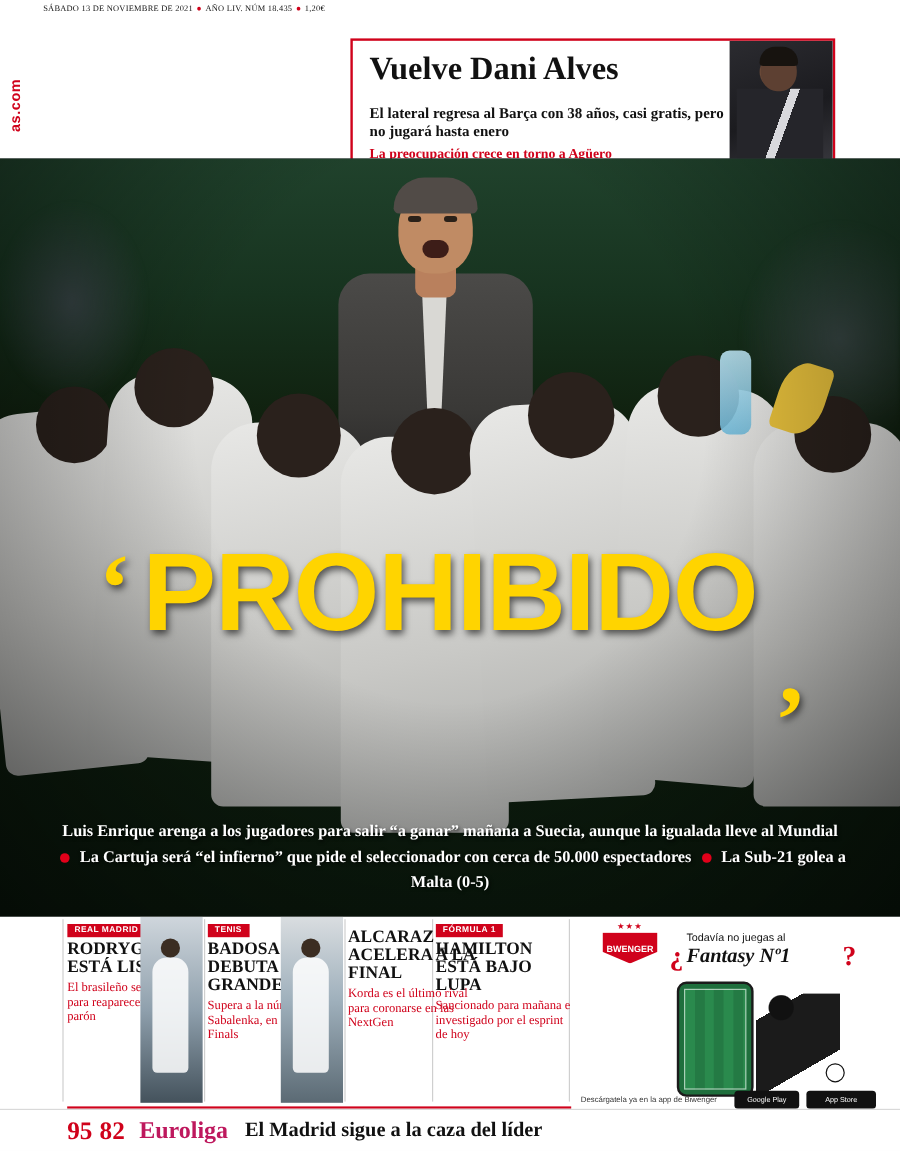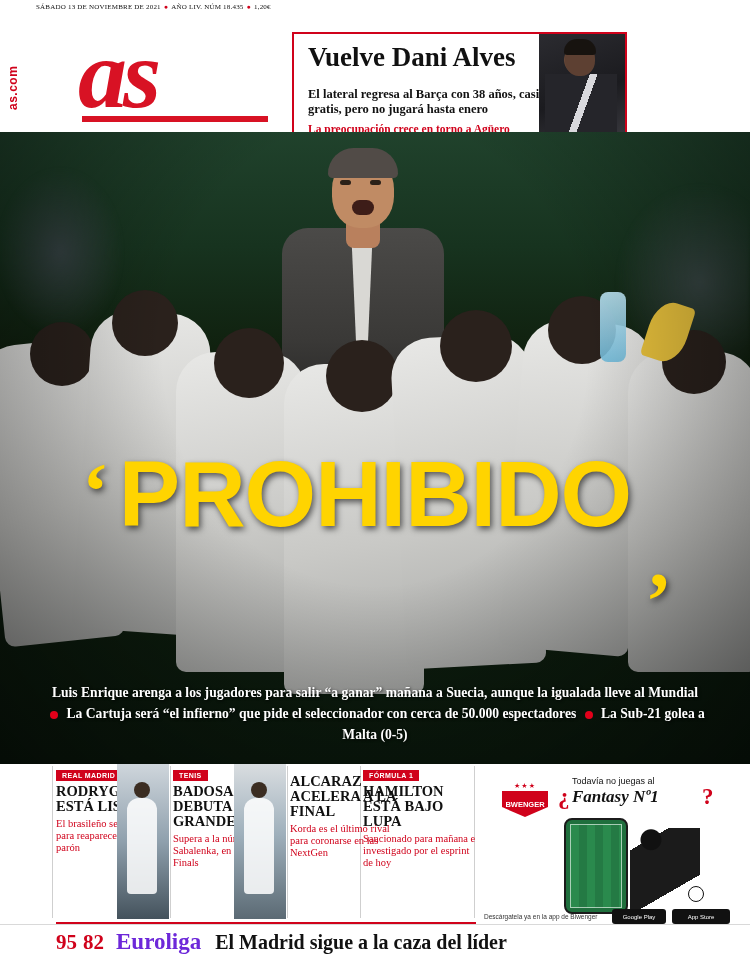--- a/index.html
+++ b/index.html
@@ -69,21 +69,21 @@
     position: absolute;
     left: 4px; bottom: -2px;
     width: 186px; height: 6px;
     background: #d81224;
   }
 
   
   .topbox {
     position: absolute;
     left: 292px; top: 18px;
-    width: 335px; height: 112px;
+    width: 404px; height: 112px;
     border: 2px solid #d0021b;
     background: #ffffff;
     overflow: hidden;
   }
   .topbox .headline {
     margin: 9px 70px 0 14px;
     font-family: "Liberation Serif", serif;
     font-weight: bold;
     font-size: 27px;
     color: #111;
@@ -367,21 +367,21 @@
 
   
   .advert {
     position: absolute;
     left: 480px; top: 768px;
     width: 262px; height: 160px;
     background: #ffffff;
     overflow: hidden;
   }
   .advert .bw-logo {
-    position: absolute; left: 18px; top: 14px;
+    position: absolute; left: 18px; top: 0;
     width: 54px; height: 40px;
     text-align: center;
   }
   .advert .bw-logo .stars { font-size: 7px; color: #d0021b; letter-spacing: 1px; }
   .advert .bw-logo .shield {
     width: 46px; height: 26px; margin: 1px auto 0;
     background: #d0021b;
     clip-path: polygon(0 0, 100% 0, 100% 62%, 50% 100%, 0 62%);
     color: #fff; font-size: 7.5px; font-weight: bold;
     display: flex; align-items: center; justify-content: center;
@@ -458,28 +458,28 @@
     font-family: "Liberation Serif", serif;
     font-weight: bold;
     font-size: 21px;
     color: #d0021b;
     margin-right: 6px;
   }
   .score.s2nd { margin-right: 12px; }
   .comp {
     font-family: "Liberation Serif", serif;
     font-weight: bold;
-    font-size: 23px;
-    color: #6d28d9;
+    font-size: 20px;
+    color: #be185d;
     margin-right: 14px;
   }
   .btext {
     font-family: "Liberation Serif", serif;
     font-weight: bold;
-    font-size: 20px;
+    font-size: 17px;
     color: #111;
   }
   .redrule {
     position: absolute;
     left: 56px; top: 922px;
     width: 420px; height: 2px;
     background: #d0021b;
   }
 </style>
 </head>
@@ -490,24 +490,20 @@
   <div class="topbar">
     <span>SÁBADO 13 DE NOVIEMBRE DE 2021</span>
     <span class="dot">●</span>
     <span>AÑO LIV. NÚM 18.435</span>
     <span class="dot">●</span>
     <span>1,20€</span>
   </div>
 
   <div class="masthead">
     <div class="vertical-url">as.com</div>
-    <div class="as-logo">
-      <div class="word">as</div>
-      <div class="underbar"></div>
-    </div>
 
     <div class="topbox">
       <div class="headline">Vuelve Dani Alves</div>
       <div class="sub">El lateral regresa al Barça con 38 años, casi gratis, pero no jugará hasta enero</div>
       <div class="redline">La preocupación crece en torno a Agüero</div>
       <div class="portrait">
         <div class="body"></div>
         <div class="head"></div>
         <div class="hair"></div>
       </div>

